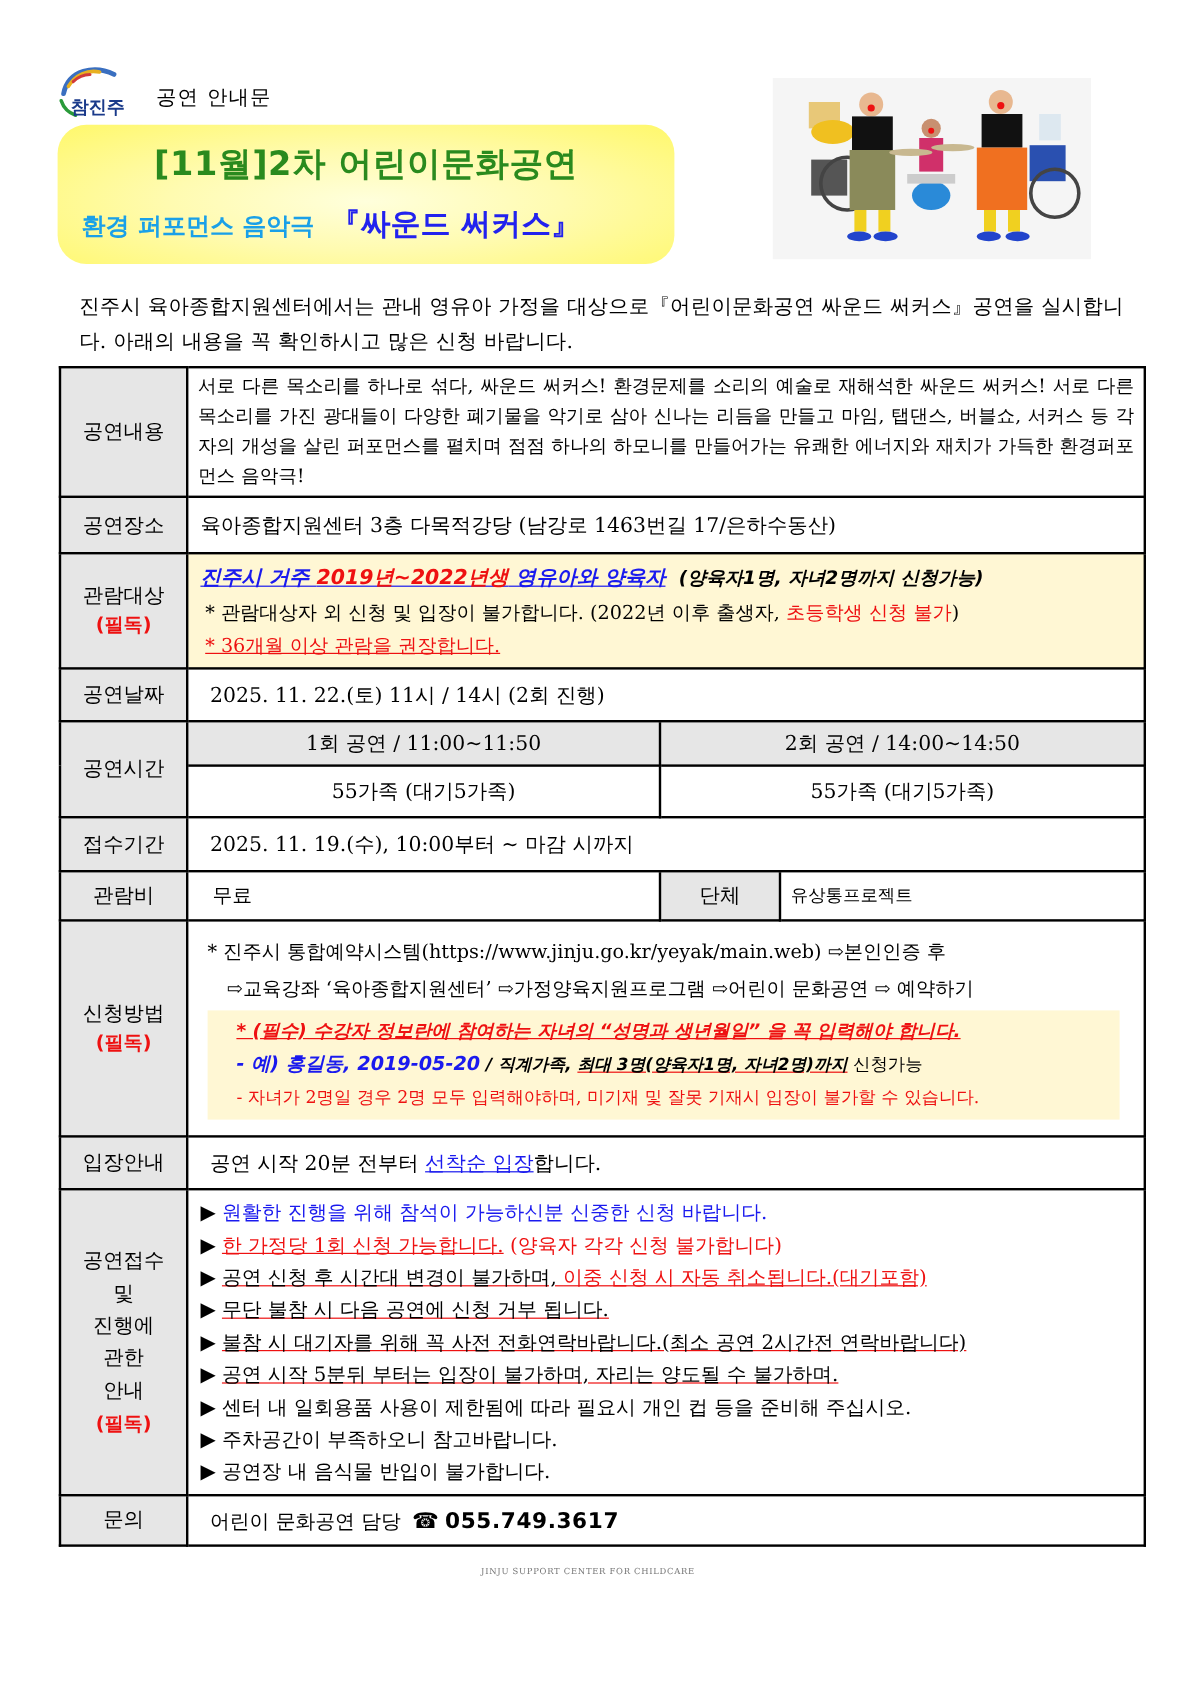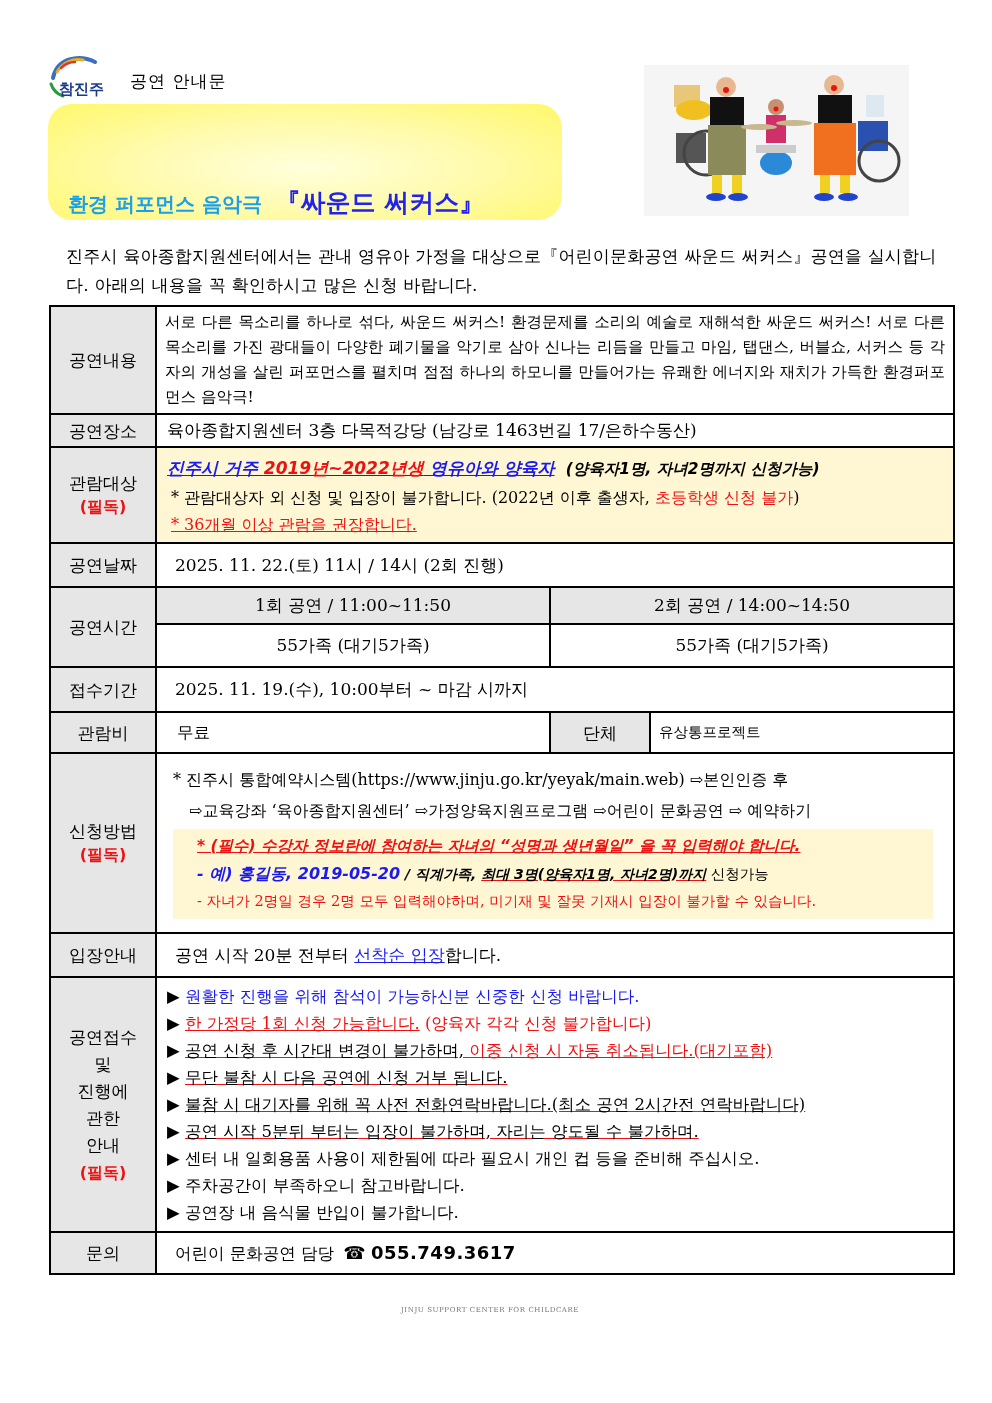--- a/index.html
+++ b/index.html
@@ -17,21 +17,21 @@
     left: 48px; top: 104px; width: 514px; height: 116px;
     border-radius: 24px;
     background: radial-gradient(ellipse at 50% 55%, #ffffdc 0%, #fffbb0 45%, #fff86a 100%);
   }
   .title-main {
     position: absolute; left: 0; right: 0; top: 14px; text-align: center;
     font-family: "DejaVu Sans", sans-serif; font-weight: bold; font-size: 28px;
     color: #2a8a1e; letter-spacing: 0.5px;
   }
   .title-sub {
-    position: absolute; left: 20px; top: 82px; white-space: nowrap;
+    position: absolute; left: 20px; top: 66px; white-space: nowrap;
     font-family: "DejaVu Sans", sans-serif; font-weight: bold;
   }
   .title-sub .a { color: #1aa0e8; font-size: 20px; }
   .title-sub .b { color: #2222ee; font-size: 25px; margin-left: 8px; }
 
   .photo { left: 644px; top: 65px; width: 265px; height: 151px; background: #f4f4f4; }
 
   .intro {
     left: 66px; top: 242px; width: 880px;
     font-size: 17px; line-height: 29px; letter-spacing: 0.2px;
@@ -75,20 +75,21 @@
     <path d="M6 26 C 10 6, 32 2, 48 10" stroke="#3a6fc0" stroke-width="4" fill="none" stroke-linecap="round"></path>
     <path d="M10 20 C 16 10, 26 6, 36 8" stroke="#e8b020" stroke-width="3" fill="none" stroke-linecap="round"></path>
     <path d="M14 16 C 18 12, 22 10, 28 10" stroke="#d23a3a" stroke-width="2.5" fill="none" stroke-linecap="round"></path>
     <path d="M4 32 C 6 38, 10 42, 16 44" stroke="#2a9a3a" stroke-width="3" fill="none" stroke-linecap="round"></path>
     <text x="12" y="42" font-size="15" font-weight="bold" fill="#1a3a8a" font-family="DejaVu Sans, sans-serif">참진주</text>
   </svg>
 </div>
 <div class="abs notice-label">공연 안내문</div>
 
 <div class="abs title-box">
+  <div class="title-main">[11월]2차 어린이문화공연</div>
   <div class="title-sub">
     <span class="a">환경 퍼포먼스 음악극</span>
     <span class="b">『싸운드 써커스』</span>
   </div>
 </div>
 
 <div class="abs photo">
   <svg width="265" height="151" viewBox="0 0 265 151">
     <rect width="265" height="151" fill="#f5f5f5"></rect>
 
@@ -138,21 +139,21 @@
   </colgroup>
 
   <tbody>
       <tr style="height:108px">
     <td class="lbl">공연내용</td>
     <td colspan="3">
       <div class="cell" style="font-size:15.5px; line-height:25px; padding:1px 8px; text-align:justify;">서로 다른 목소리를 하나로 섞다, 싸운드 써커스! 환경문제를 소리의 예술로 재해석한 싸운드 써커스! 서로 다른 목소리를 가진 광대들이 다양한 폐기물을 악기로 삼아 신나는 리듬을 만들고 마임, 탭댄스, 버블쇼, 서커스 등 각자의 개성을 살린 퍼포먼스를 펼치며 점점 하나의 하모니를 만들어가는 유쾌한 에너지와 재치가 가득한 환경퍼포먼스 음악극!</div>
     </td>
   </tr>
 
-  <tr style="height:33px">
+  <tr style="height:47px">
     <td class="lbl">공연장소</td>
     <td colspan="3">
       <div class="cell" style="font-size:17px; ">육아종합지원센터 3층 다목적강당 (남강로 1463번길 17/은하수동산)</div>
     </td>
   </tr>
 
   <tr style="height:96px">
     <td class="lbl">
       <div>관람대상</div>
       <div class="must">(필독)</div>

